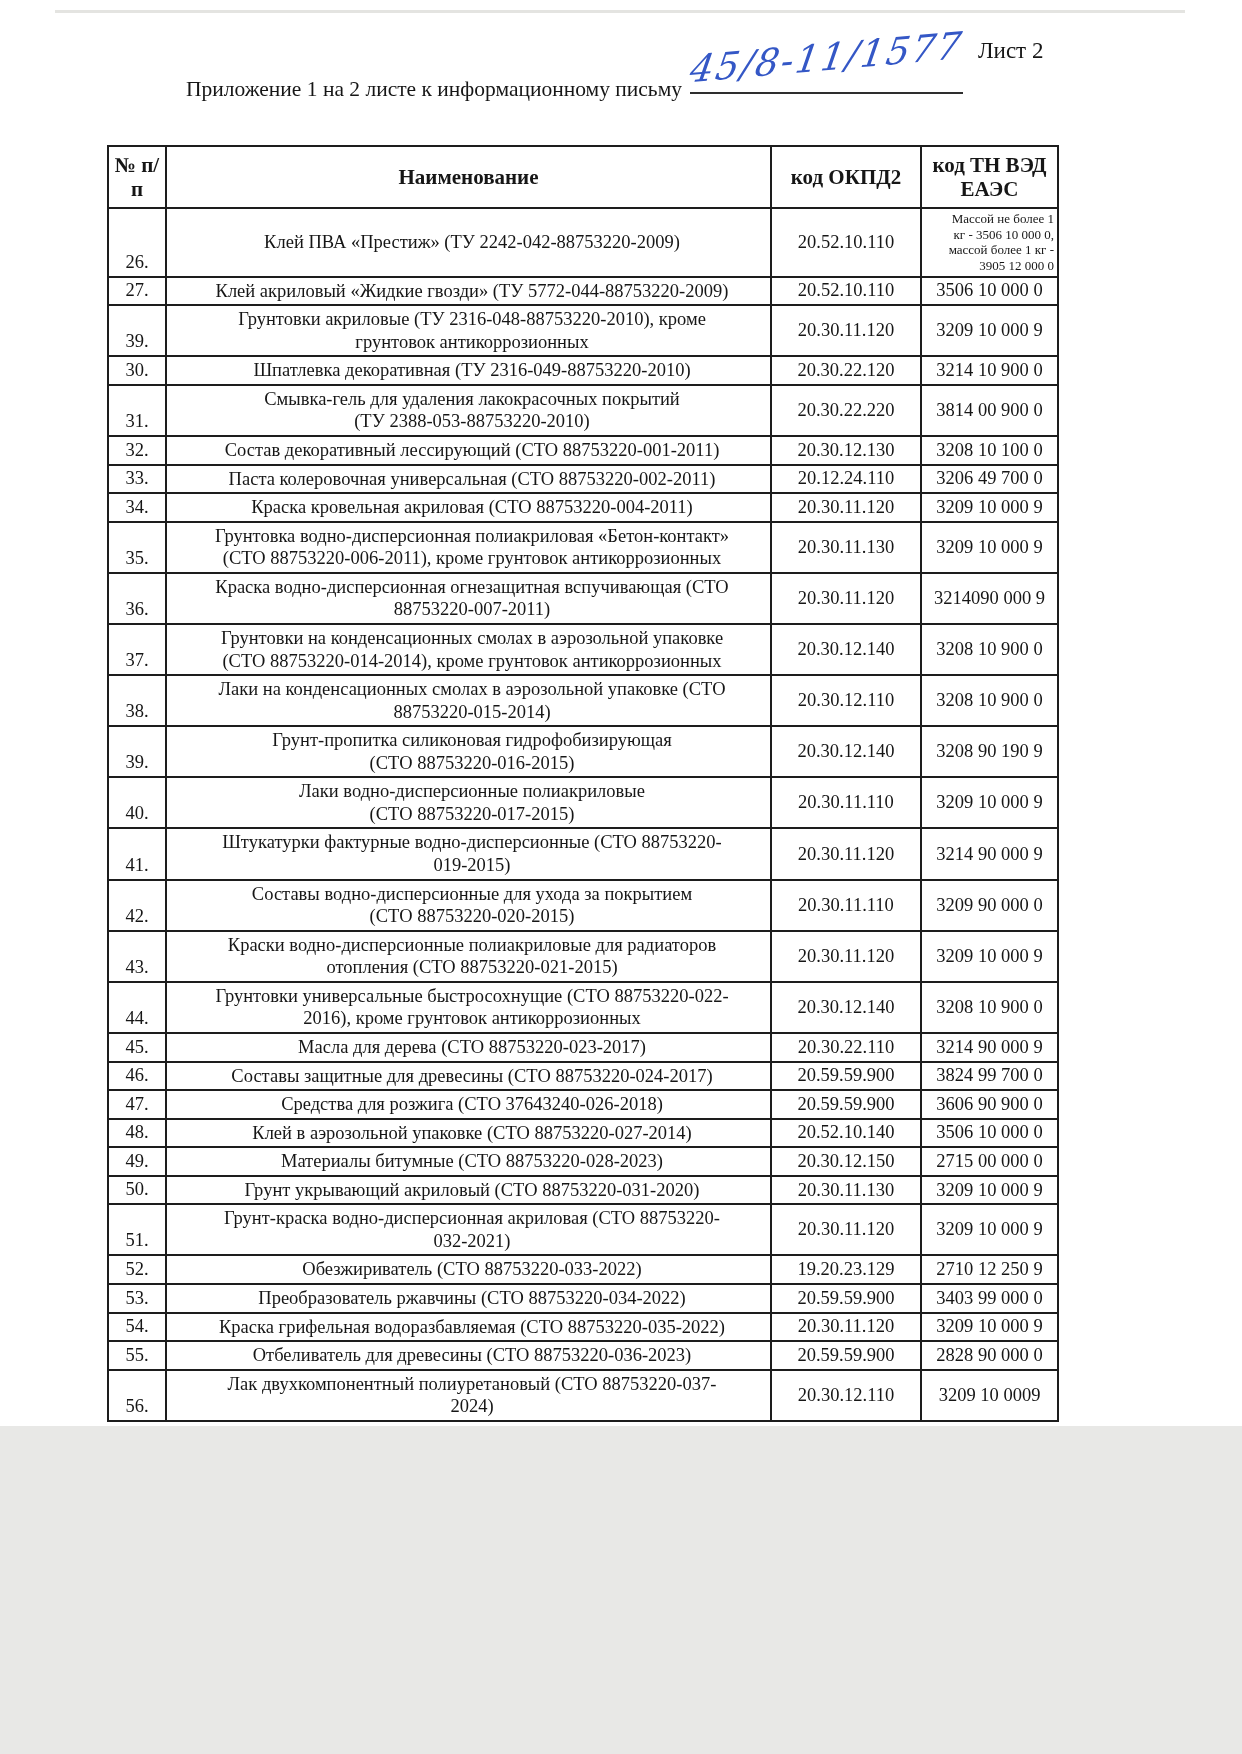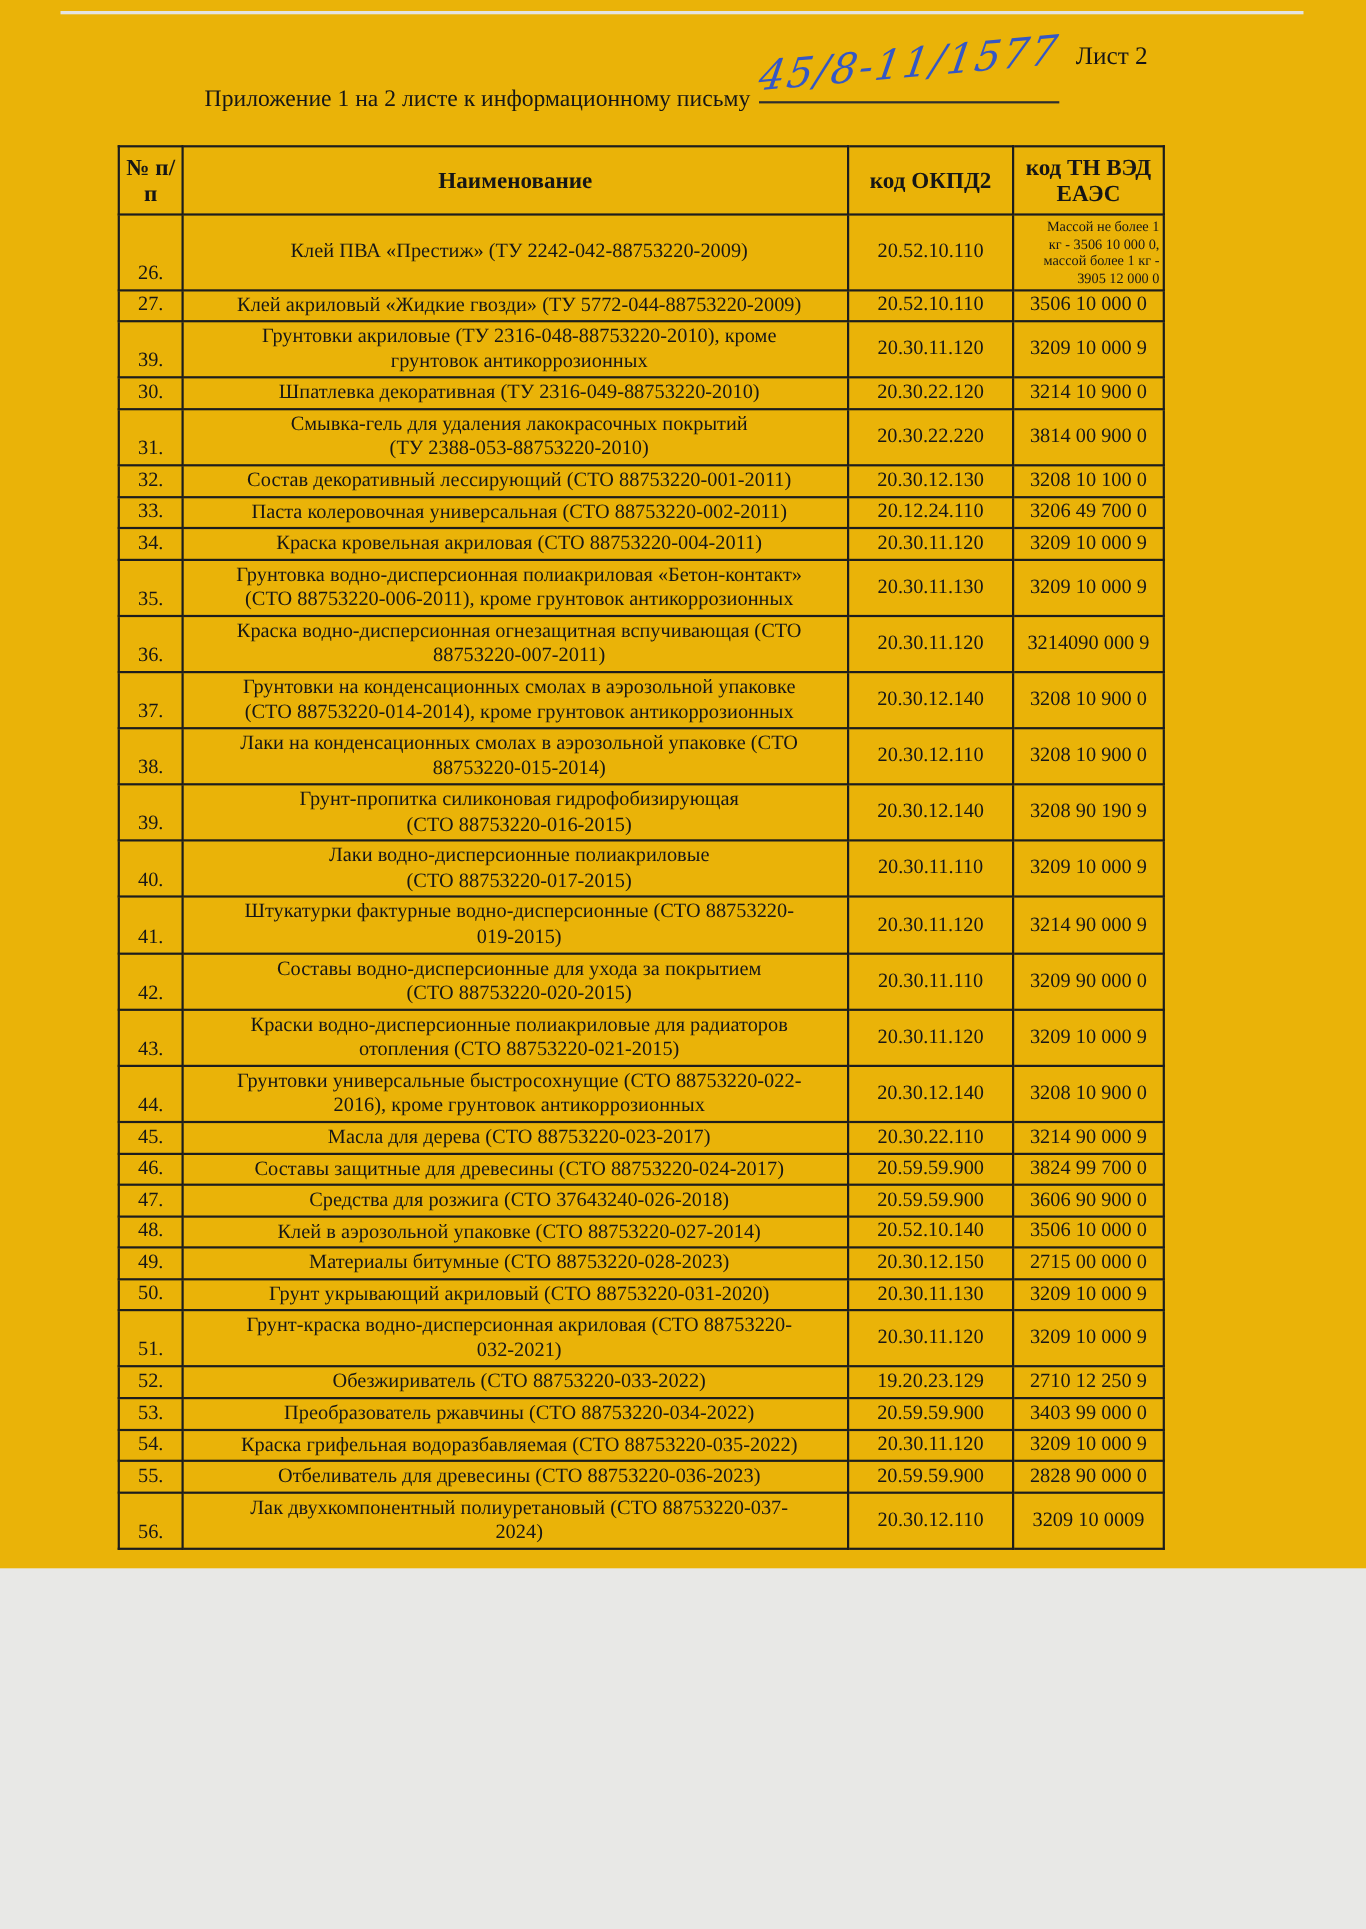--- a/index.html
+++ b/index.html
@@ -1,33 +1,33 @@
 <!DOCTYPE html>
 <html><head>
 <meta charset="utf-8">
 <style>
   html,body { margin:0; padding:0; background:#e8e8e6; }
   .page {
     position:relative; width:1242px; height:1426px; margin:0 auto;
-    background:#eab308; overflow:hidden;
+    background:#ffffff; overflow:hidden;
     font-family:"Liberation Serif", serif; color:#161616;
   }
   .scan-top-line { position:absolute; top:10px; left:55px; width:1130px; height:3px; background:#e4e4e1; }
 
   .sheet-label { position:absolute; top:38px; left:978px; font-size:23px; }
 
   .appendix-row { position:absolute; top:62px; left:186px; font-size:21.5px; white-space:nowrap; }
   .hand-wrap { display:inline-block; vertical-align:baseline; border-bottom:2.5px solid #2e2e2e; min-width:235px; height:30px; margin-left:8px; text-align:center; }
   .handwritten {
     display:inline-block; position:relative; top:-26px; font-size:37px; font-style:italic;
     color:#3457c6; transform:rotate(-5deg) skewX(-14deg); letter-spacing:2px;
     font-family:"DejaVu Serif", serif;
   }
 
-  table.doc { position:absolute; top:132px; left:107px; width:950px; border-collapse:collapse; table-layout:fixed; }
+  table.doc { position:absolute; top:145px; left:107px; width:950px; border-collapse:collapse; table-layout:fixed; }
   table.doc th, table.doc td { border:2px solid #1d1d1d; }
   table.doc th { font-size:21px; font-weight:bold; text-align:center; vertical-align:middle; padding:6px 2px; line-height:1.15; }
   th.h-num { font-size:18px; }
   td.c-num { font-size:18.5px; text-align:center; vertical-align:bottom; padding:1px 2px 3px; }
   td.c-name { font-size:18.5px; text-align:center; vertical-align:middle; padding:2px 4px 2px 11px; line-height:1.22; white-space:pre-line; }
   td.c-code { font-size:18.5px; text-align:center; vertical-align:middle; padding:1px 2px; }
   td.tnved-long { font-size:13px; text-align:right; vertical-align:top; padding:2px 3px 2px 6px; line-height:1.2; white-space:pre-line; }
 
   .position-block { position:absolute; left:165px; top:1494px; font-size:22.5px; line-height:1.62; }
   .signer-name  { position:absolute; left:868px; top:1604px; font-size:22.5px; }

